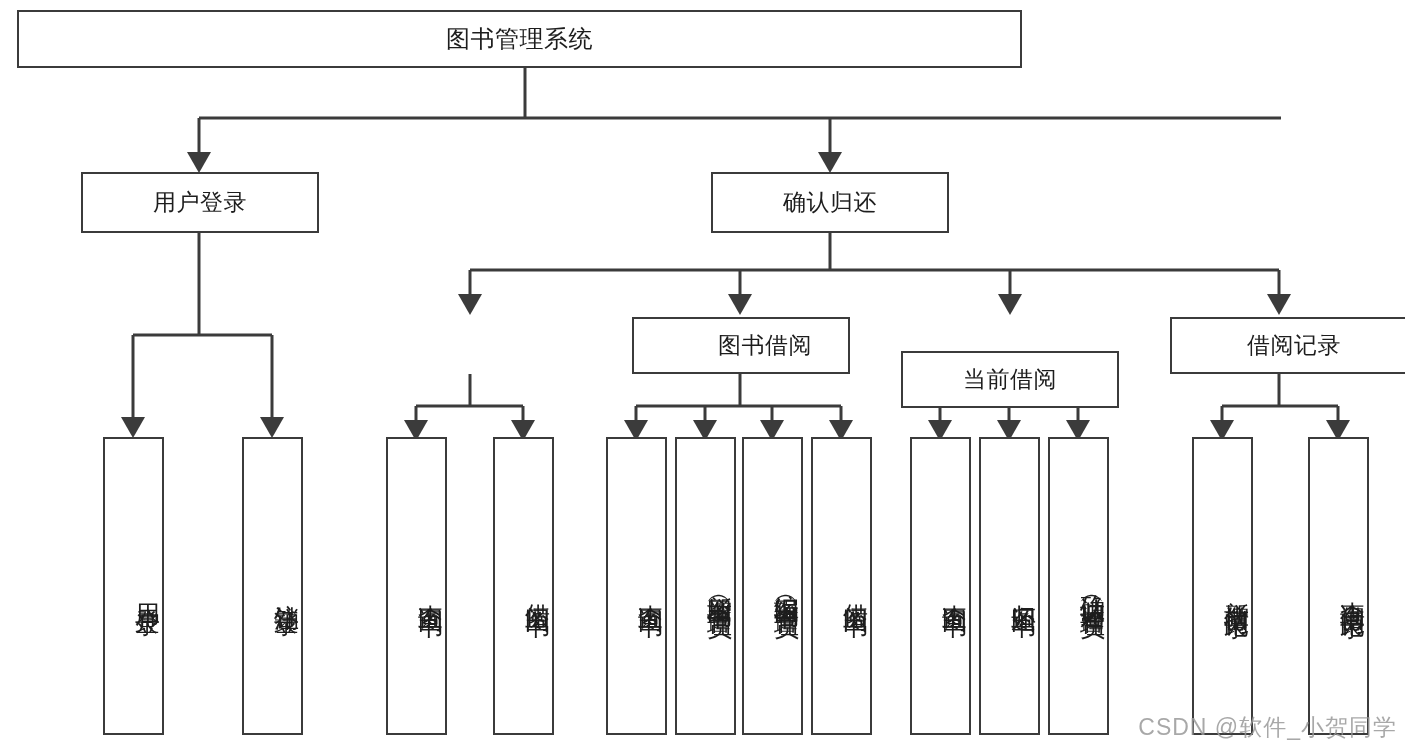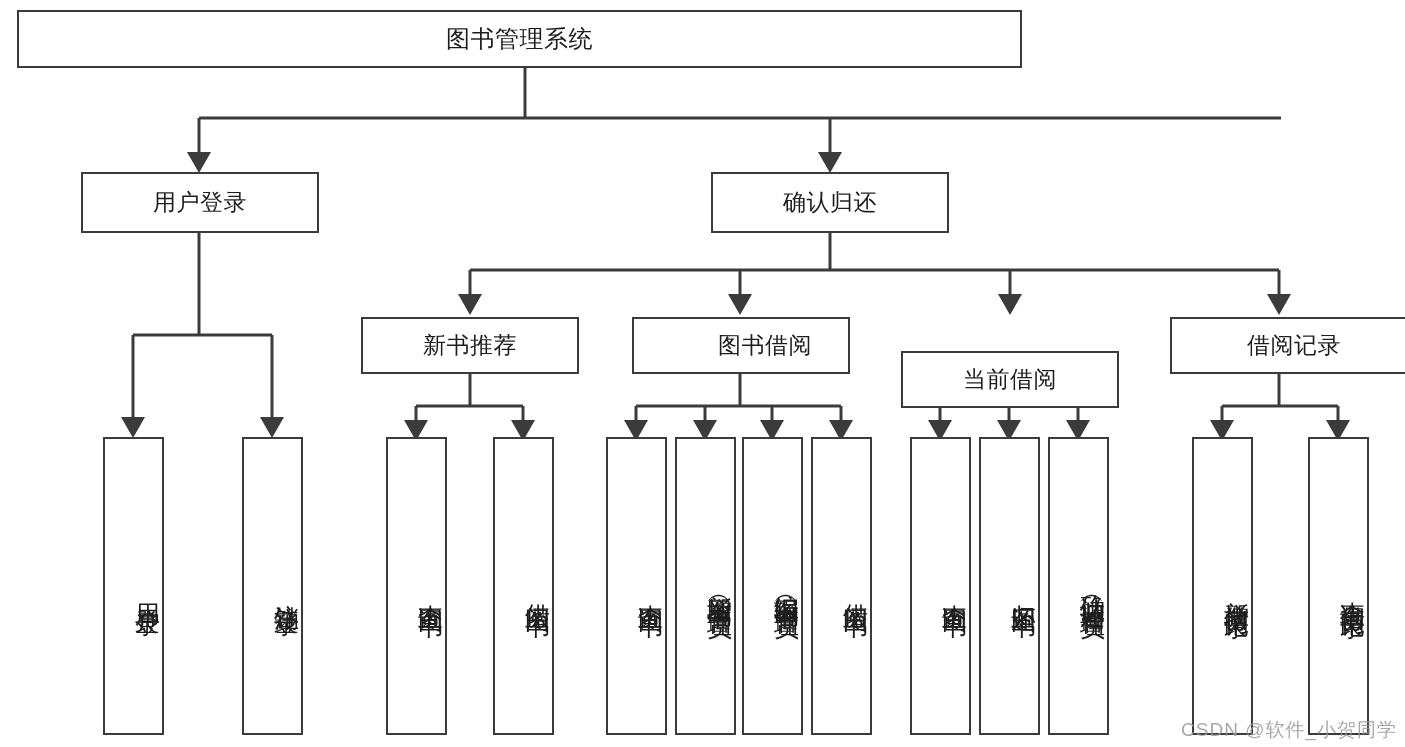--- a/index.html
+++ b/index.html
@@ -56,21 +56,21 @@
     white-space: normal;
     overflow: hidden;
   }
   .node.vert.flush {
     padding-top: 4px;
   }
   .watermark {
     position: absolute;
     right: 8px;
     bottom: 4px;
-    font-size: 19px;
+    font-size: 23px;
     color: #9a9a9a;
     letter-spacing: 1px;
     white-space: nowrap;
     opacity: 0.85;
   }
 </style>
 </head>
 <body>
 
 <div id="canvas">
@@ -124,21 +124,20 @@
       <path d="M1222,406 L1222,426" marker-end="url(#arrow)"></path>
       <path d="M1338,406 L1338,426" marker-end="url(#arrow)"></path>
     </g>
   </svg>
 
   <div class="node horiz root" style="left:17px; top:10px; width:1005px; height:58px;">图书管理系统</div>
 
   <div class="node horiz" style="left:81px; top:172px; width:238px; height:61px;">用户登录</div>
   <div class="node horiz" style="left:711px; top:172px; width:238px; height:61px;">确认归还</div>
 
-  <div class="node horiz" style="left:361px; top:317px; width:218px; height:57px;">新书推荐</div>
   <div class="node horiz" style="left:632px; top:317px; width:218px; height:57px;padding-left:48px;">图书借阅</div>
   <div class="node horiz" style="left:901px; top:317px; width:218px; height:57px;margin-top:34px;">当前借阅</div>
   <div class="node horiz" style="left:1170px; top:317px; width:248px; height:57px;">借阅记录</div>
 
   <div class="node vert" style="left:103px; top:437px; width:61px; height:298px;">用户登录</div>
   <div class="node vert" style="left:242px; top:437px; width:61px; height:298px;">注销登录</div>
 
   <div class="node vert" style="left:386px; top:437px; width:61px; height:298px;">查询图书</div>
   <div class="node vert" style="left:493px; top:437px; width:61px; height:298px;">借阅图书</div>
 

